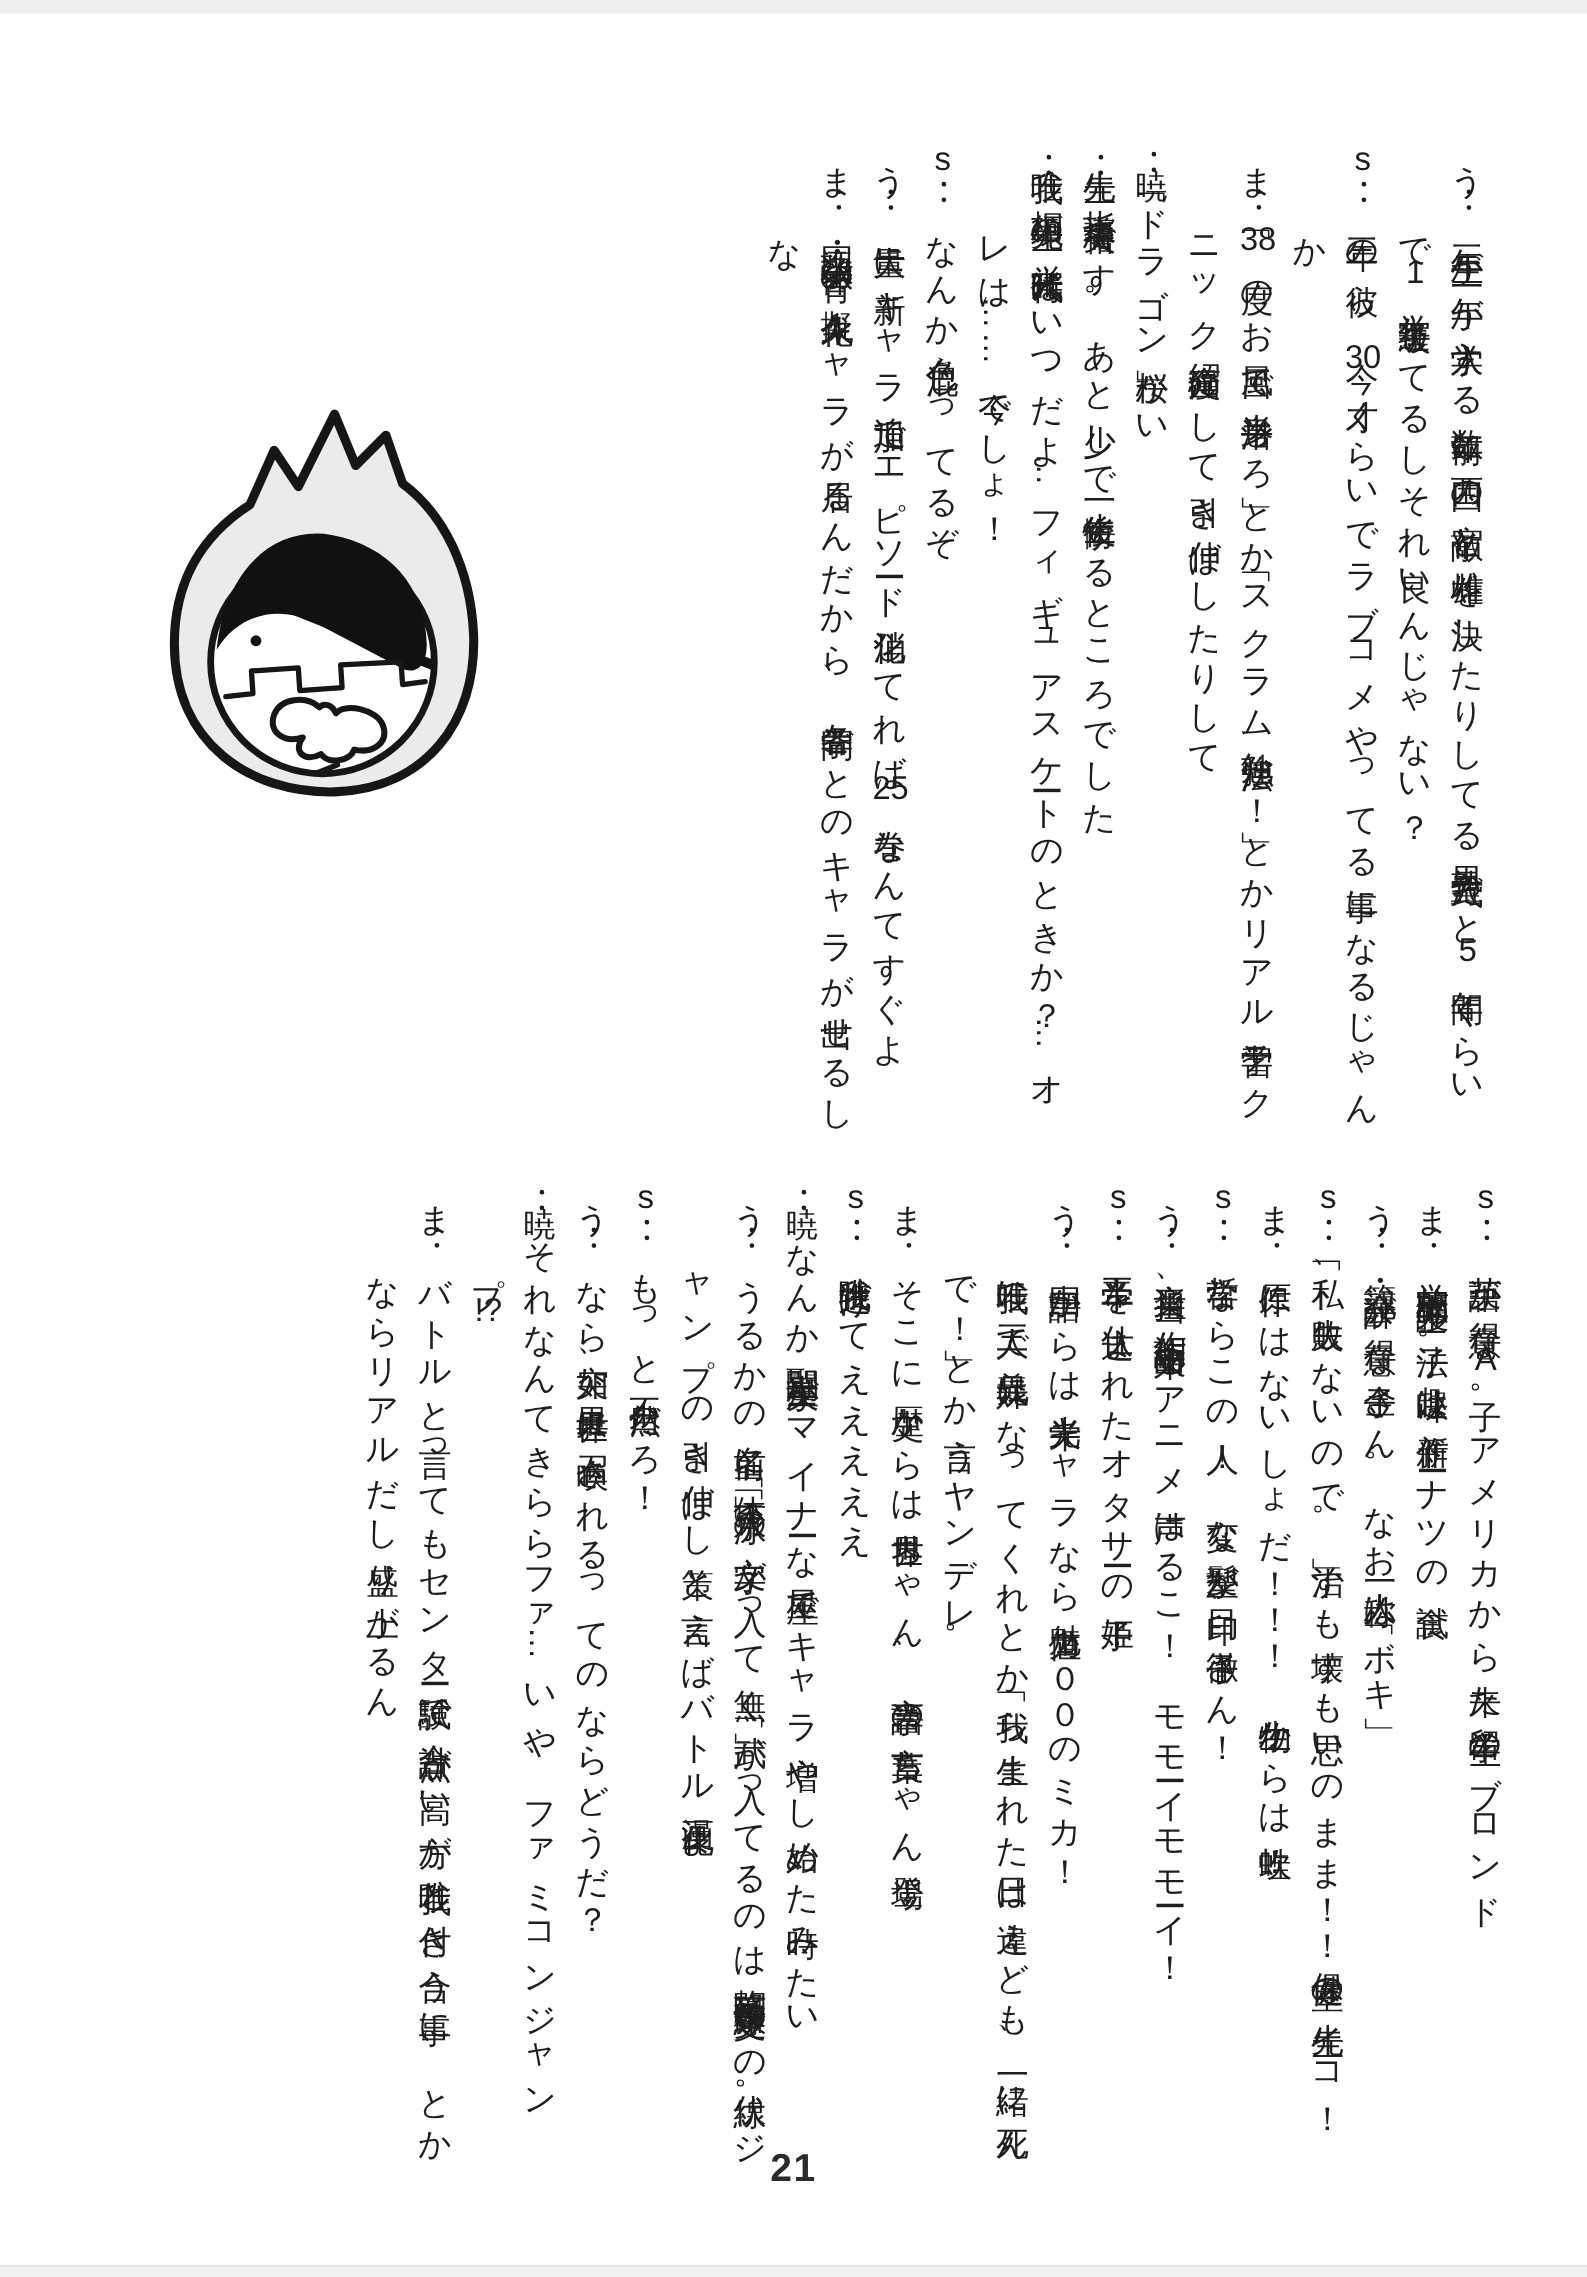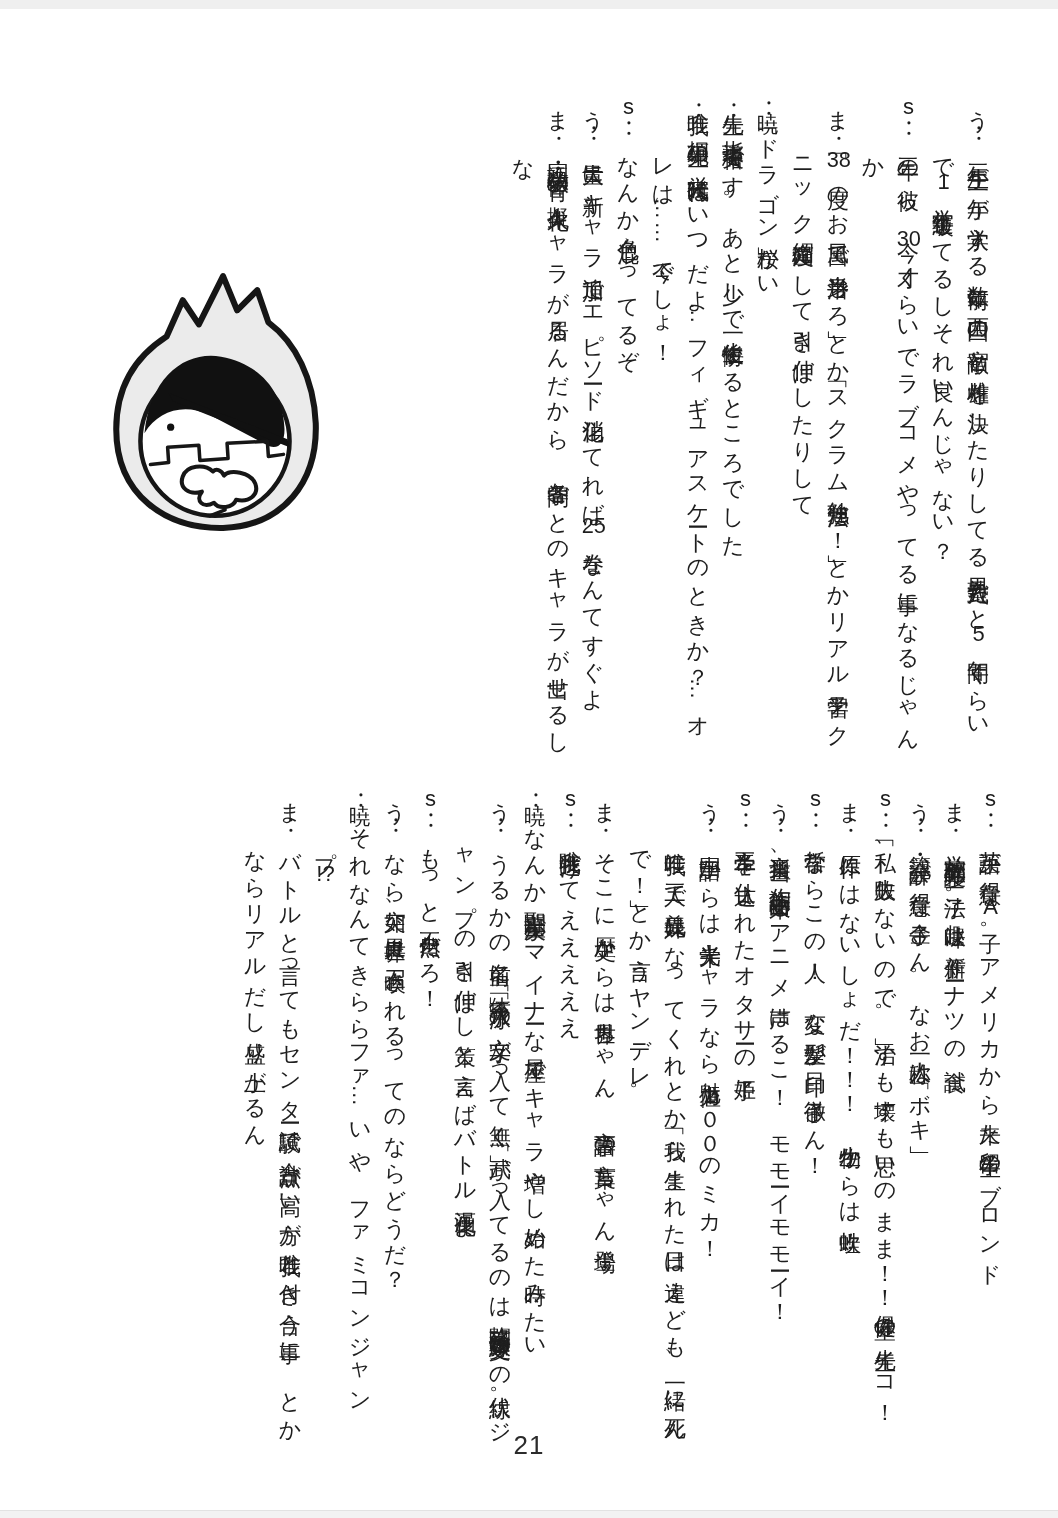--- a/index.html
+++ b/index.html
@@ -44,21 +44,21 @@
   .doodle {
     position: absolute;
     left: 110px; top: 270px;
     width: 214px; height: 268px;
   }
   .pagenum {
     position: absolute;
     top: 1430px; left: 0; width: 100%;
     text-align: center;
     font-size: 26px;
-    font-weight: normal;
+    font-weight: bold;
     letter-spacing: 1px;
     color: #2b2b2b;
   }
 </style>
 </head>
 <body>
 
 <div class="page">
 
   <div class="scan-edge-top"></div>

